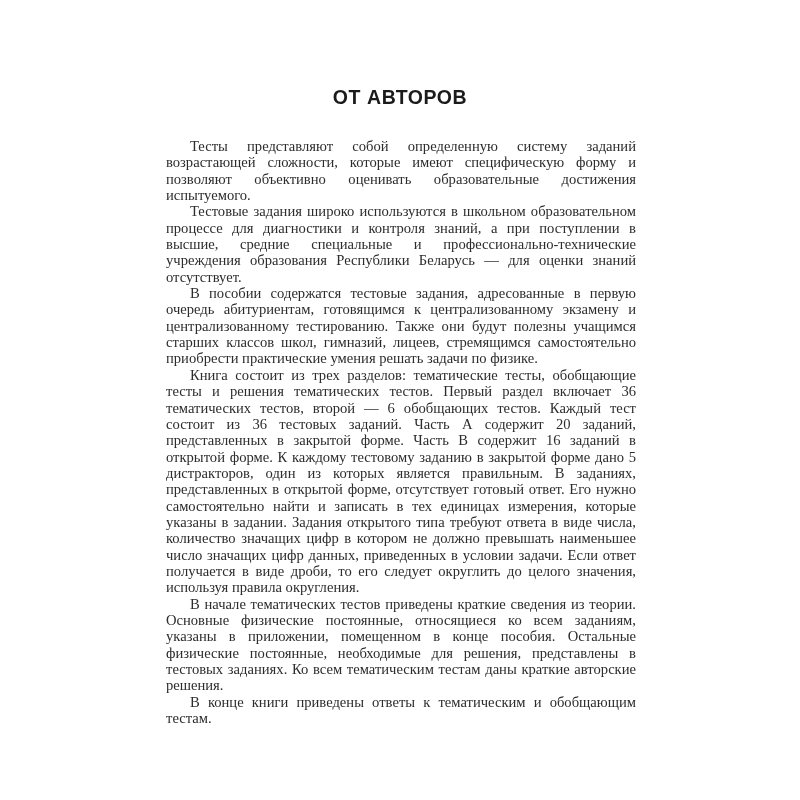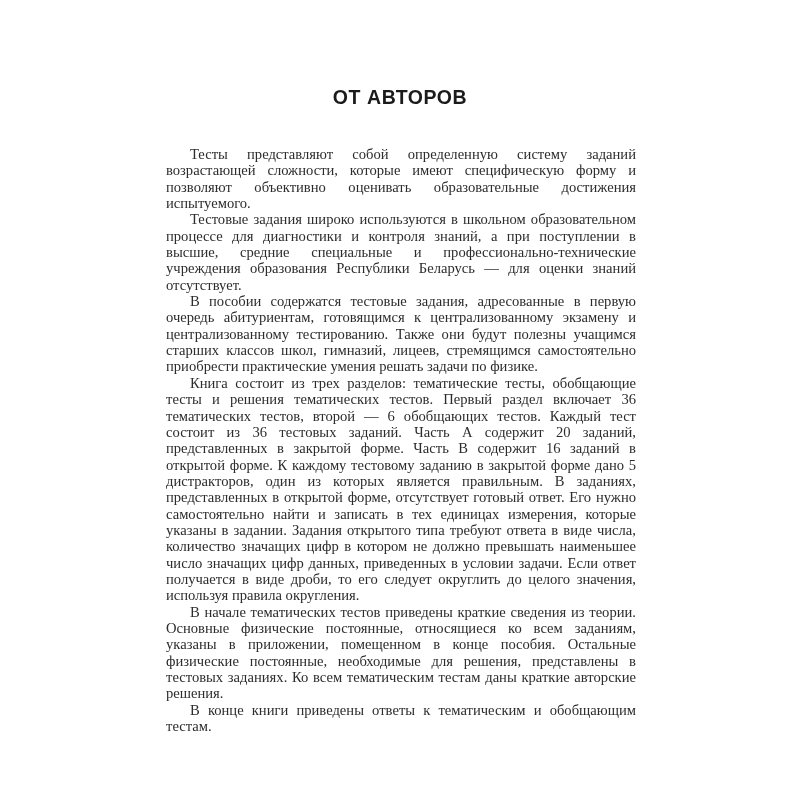--- a/index.html
+++ b/index.html
@@ -29,21 +29,21 @@
     text-align: center;
     font-family: "Liberation Sans", "DejaVu Sans", sans-serif;
     font-weight: bold;
     font-size: 19.5px;
     letter-spacing: 0.6px;
     color: #1b1b1b;
     line-height: 1.1;
   }
   .body-column {
     position: absolute;
-    top: 146px;
+    top: 138px;
     left: 166px;
     width: 470px;
   }
   .para {
     margin: 0;
     text-indent: 24px;
     text-align: justify;
     text-justify: inter-word;
     font-size: 14.6px;
     line-height: 16.35px;

